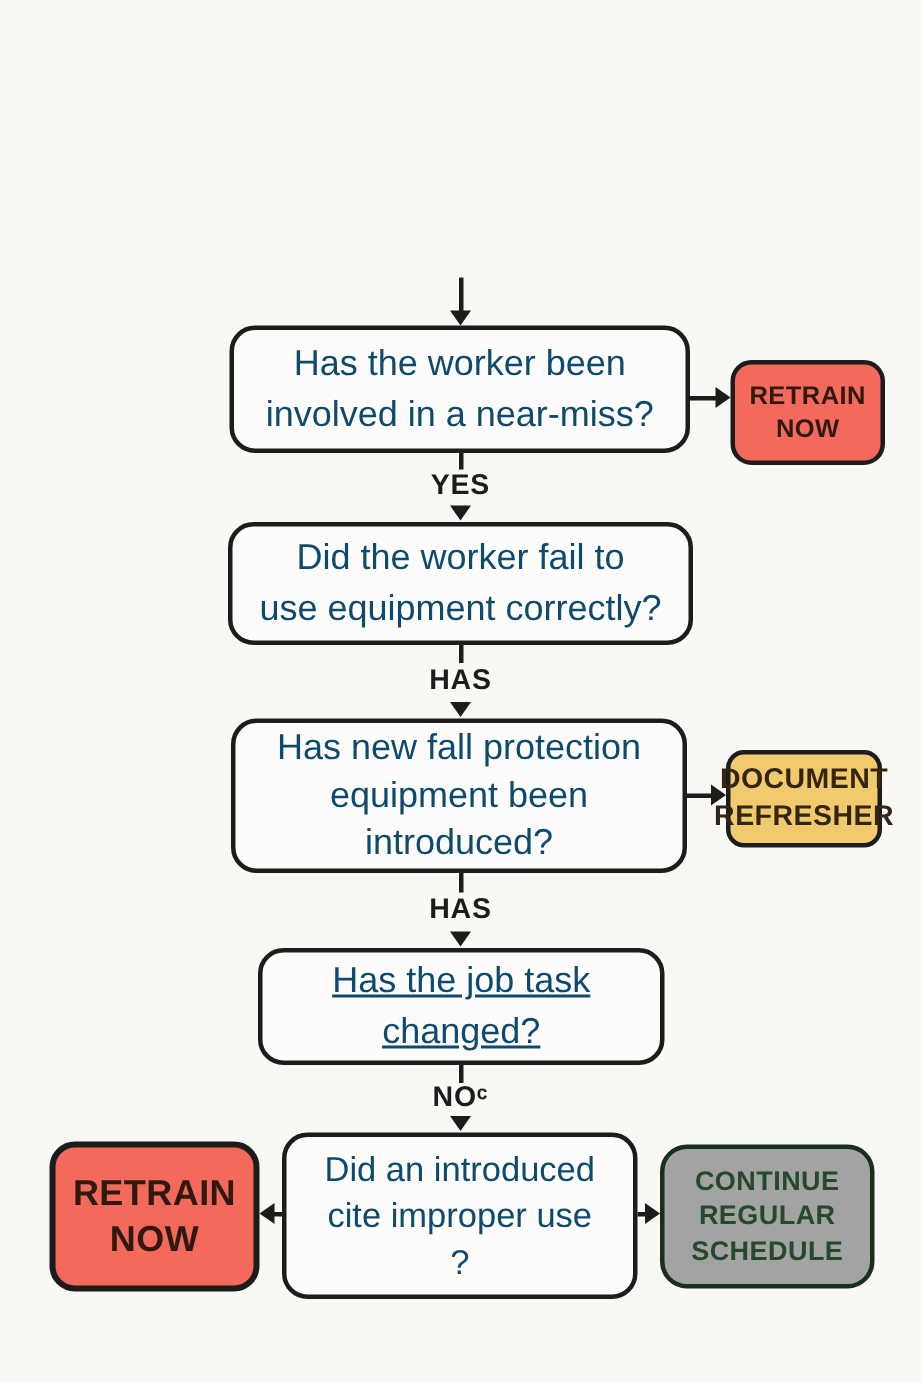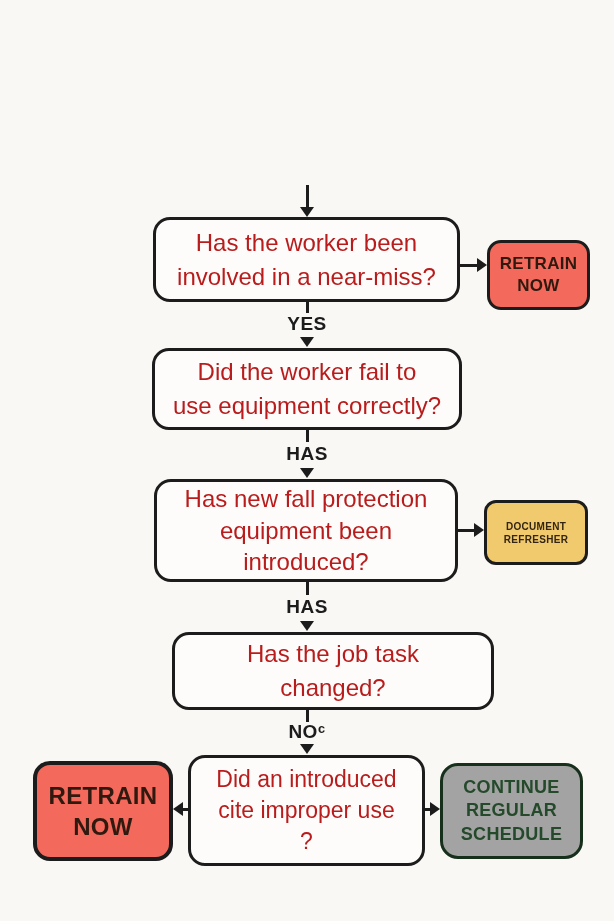--- a/index.html
+++ b/index.html
@@ -34,46 +34,46 @@
     font-weight: 800;
     color: #2B2B2B;
     letter-spacing: 0.5px;
   }
   .q-box {
     background: #FDFCFA;
     border: 3px solid #1C1C1C;
     border-radius: 17px;
     font-size: 24px;
     line-height: 1.4;
-    color: #b91c1c;
+    color: #0c4a6e;
   }
   .q1 { left: 153px; top: 217px; width: 307px; height: 85px; }
   .q2 { left: 152px; top: 348px; width: 310px; height: 82px; }
   .q3 { left: 154px; top: 479px; width: 304px; height: 103px; line-height: 1.32; }
-  .q4 { left: 172px; top: 632px; width: 322px; height: 78px; }
+  .q4 { left: 172px; top: 632px; width: 271px; height: 78px; text-decoration: underline; }
   .q5 { left: 188px; top: 755px; width: 237px; height: 111px; font-size: 23px; line-height: 1.35; }
   .action-box {
     font-weight: 800;
     letter-spacing: 0.3px;
     line-height: 1.3;
   }
   .retrain-top {
     left: 487px; top: 240px; width: 103px; height: 70px;
     background: #F3695C;
     border: 3px solid #1C1C1C;
     border-radius: 14px;
     font-size: 17px;
     color: #30190F;
   }
   .doc-refresher {
     left: 484px; top: 500px; width: 104px; height: 65px;
     background: #F2CA6E;
     border: 3px solid #1C1C1C;
     border-radius: 12px;
-    font-size: 10px;
+    font-size: 19px;
     color: #332511;
   }
   .retrain-bottom {
     left: 33px; top: 761px; width: 140px; height: 100px;
     background: #F3695C;
     border: 4px solid #1C1C1C;
     border-radius: 17px;
     font-size: 24px;
     color: #30190F;
   }

